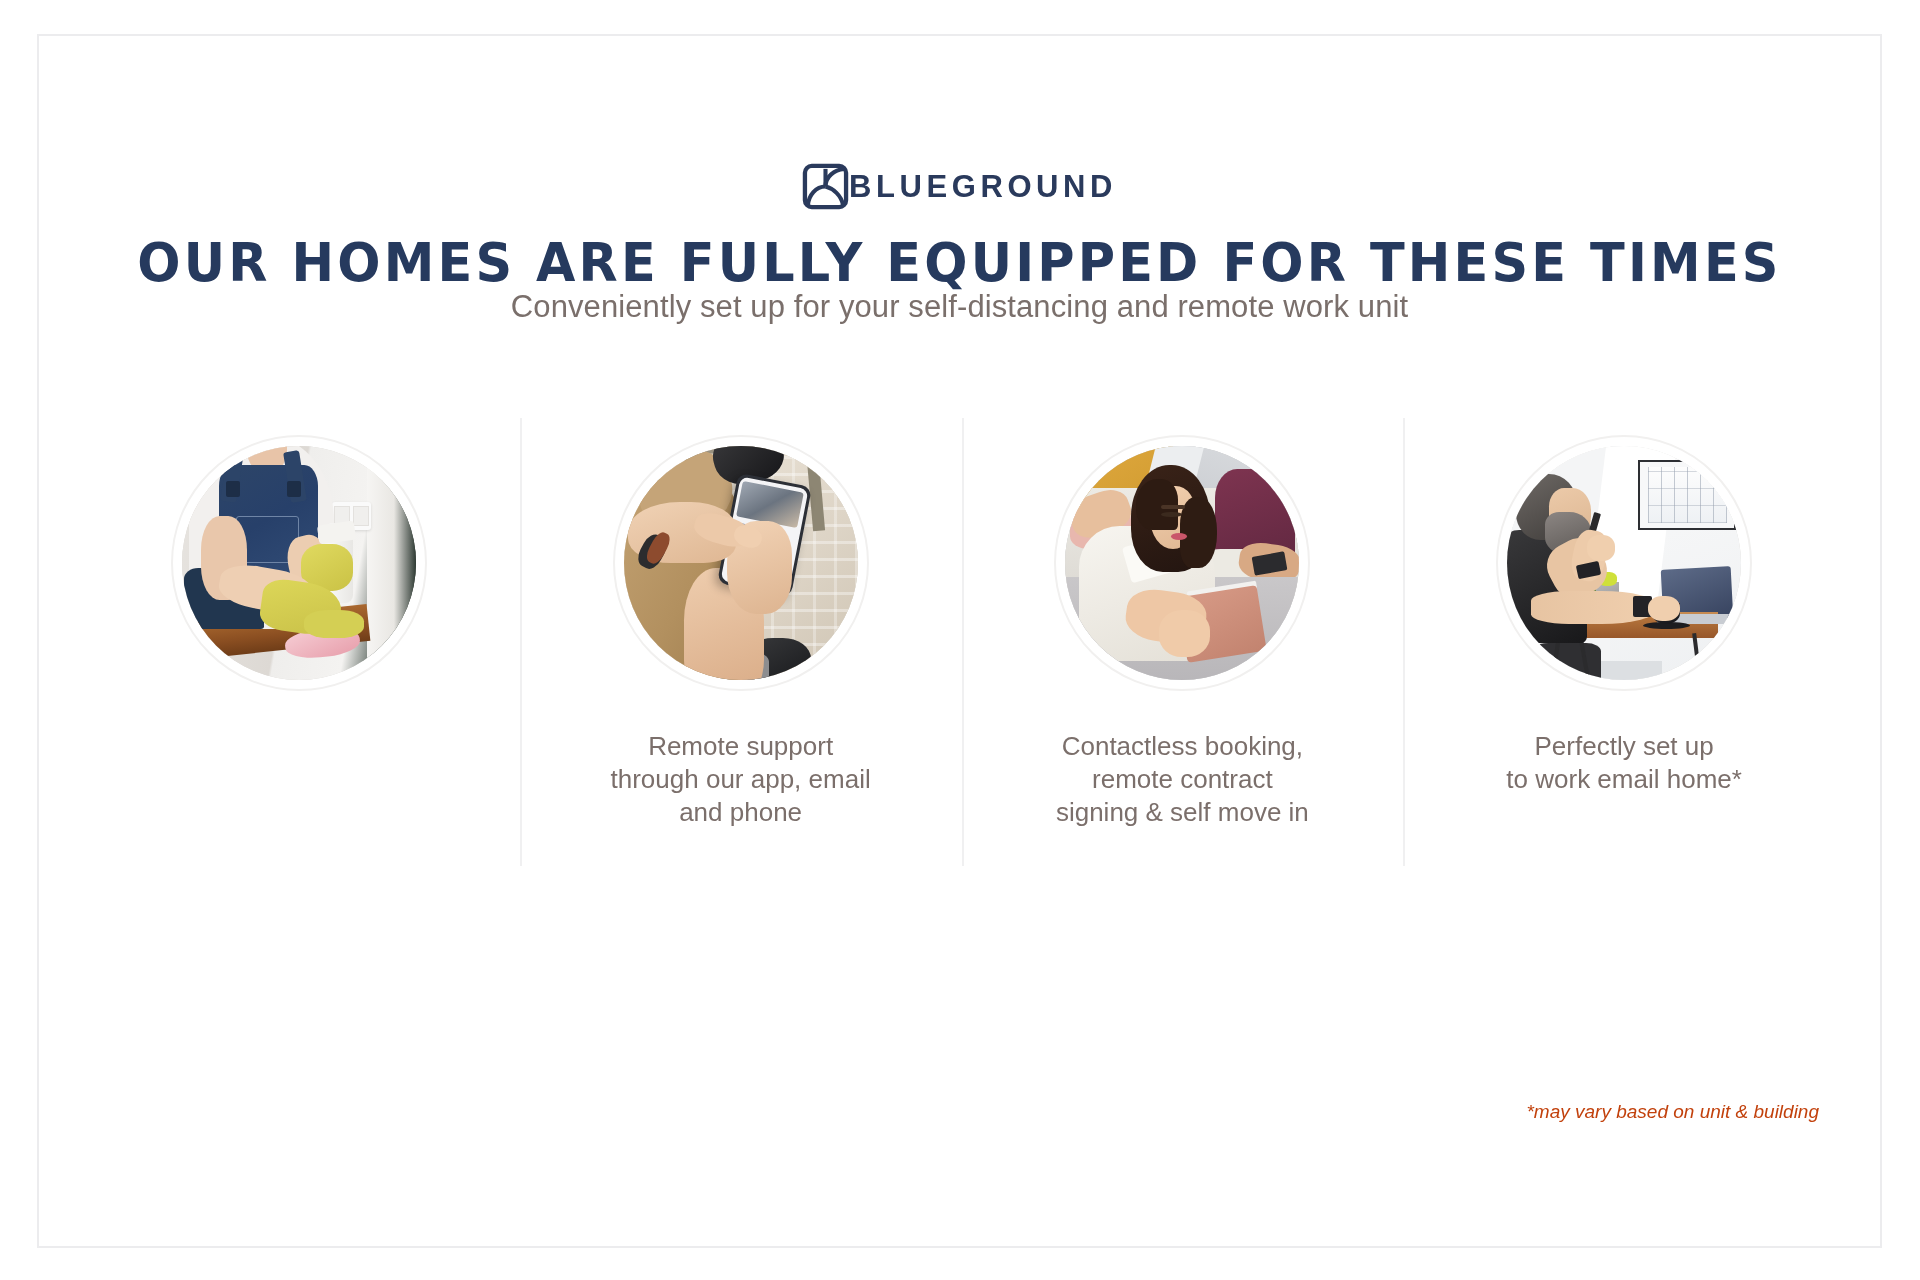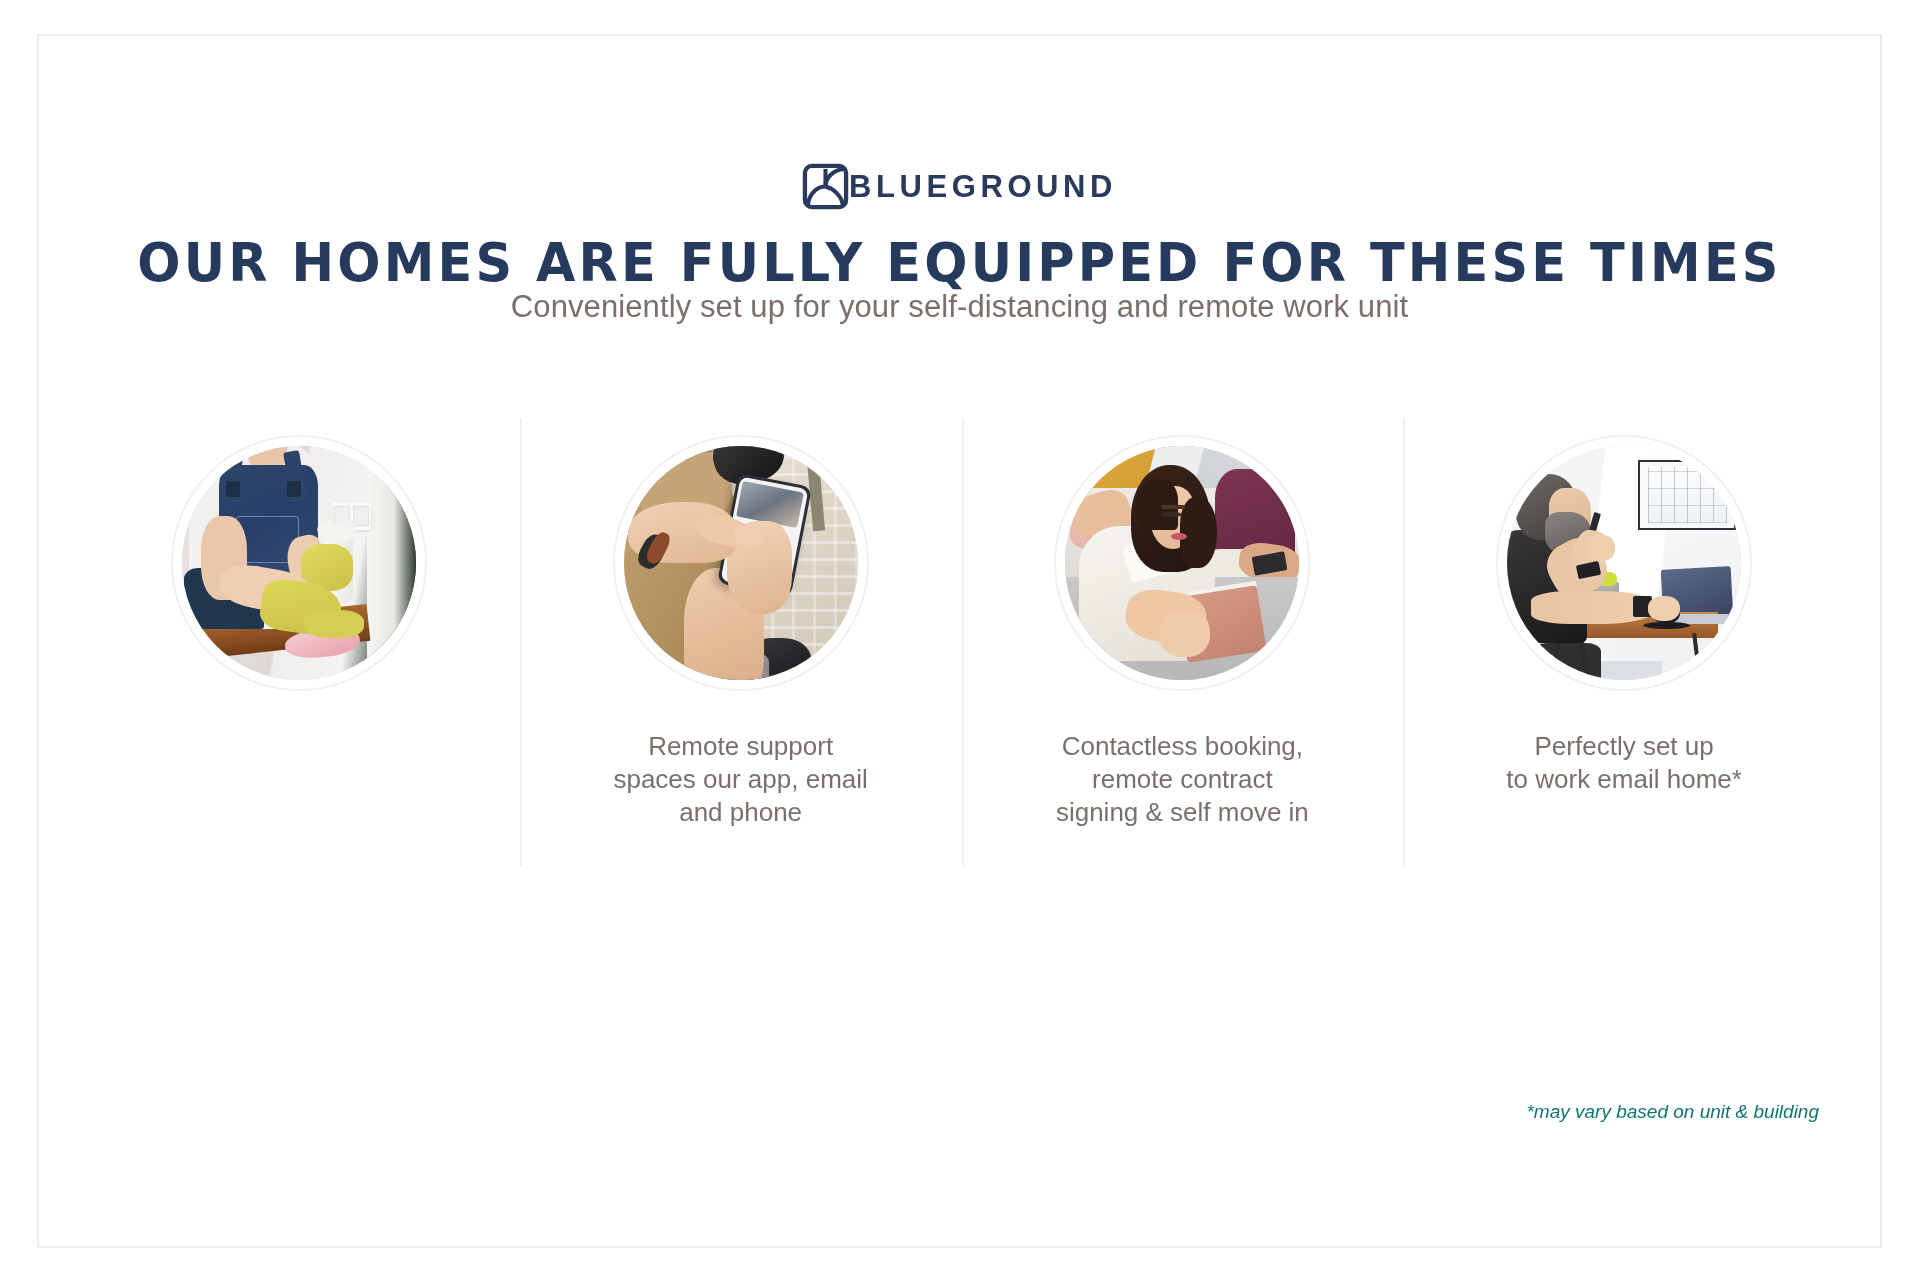--- a/index.html
+++ b/index.html
@@ -118,21 +118,21 @@
     white-space: pre-line;
   }
 
   
   #footnote {
     position: absolute;
     right: 61px;
     top: 1065px;
     font-size: 19px;
     font-style: italic;
-    color: #0f766e;
+    color: #c2410c;
     font-family: "Liberation Sans", sans-serif;
   }
 
   
   .lay { position: absolute; }
 
   
   .c1-bg       { inset: 0; background: linear-gradient(100deg,#e7e4e0 0%,#ddd9d4 46%,#efeeec 47%,#f4f3f1 72%,#3d4a42 86%,#2f3a33 100%); }
   .c1-wallr    { right: 0; top: 0; width: 21%; height: 100%; background: linear-gradient(90deg,#f6f5f3,#e9e7e3 55%,#2e3a33); }
   .c1-switch   { right: 19%; top: 24%; width: 17%; height: 12%; background: #fafafa; border-radius: 3px; box-shadow: 0 1px 3px rgba(0,0,0,.12); }
@@ -334,21 +334,21 @@
           </div>
           <div class="lay c2-handR"></div>
           <div class="lay c2-handL"></div>
           <div class="lay c2-fingerL"></div>
           <div class="lay c2-fingerTip"></div>
           <div class="lay c2-bandA"></div>
           <div class="lay c2-bandB"></div>
         </div>
       </div>
       <div class="caption">Remote support
-spaces our app, email
+through our app, email
 and phone</div>
     </div>
 
     <div class="feature">
       <div class="photo-ring">
         <div class="photo">
           <div class="lay c3-bg"></div>
           <div class="lay c3-headb"></div>
           <div class="lay c3-wall"></div>
           <div class="lay c3-wall2"></div>

